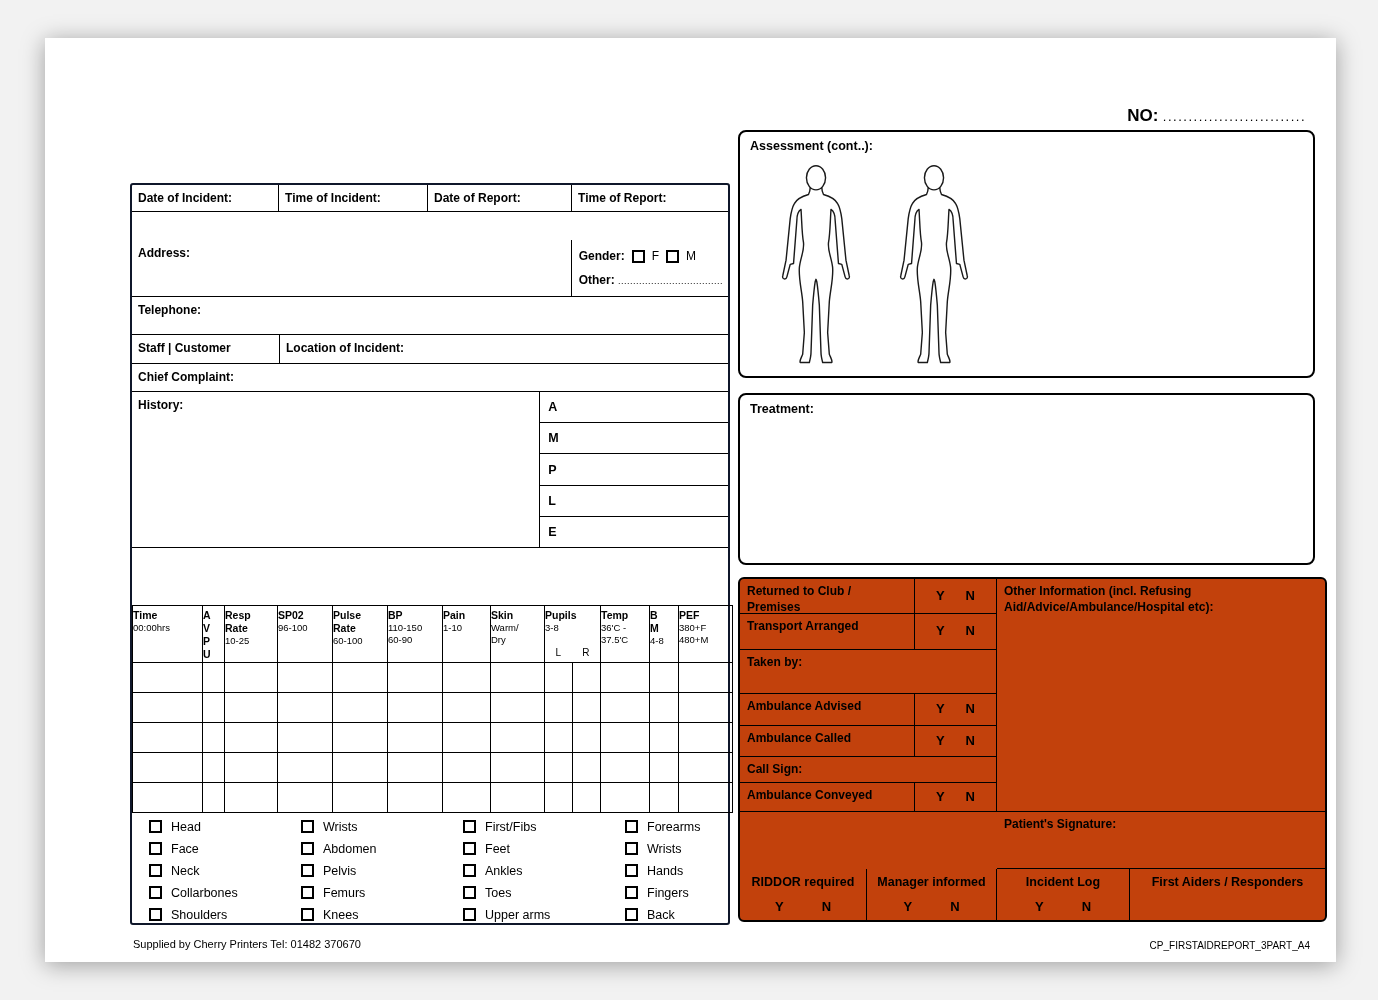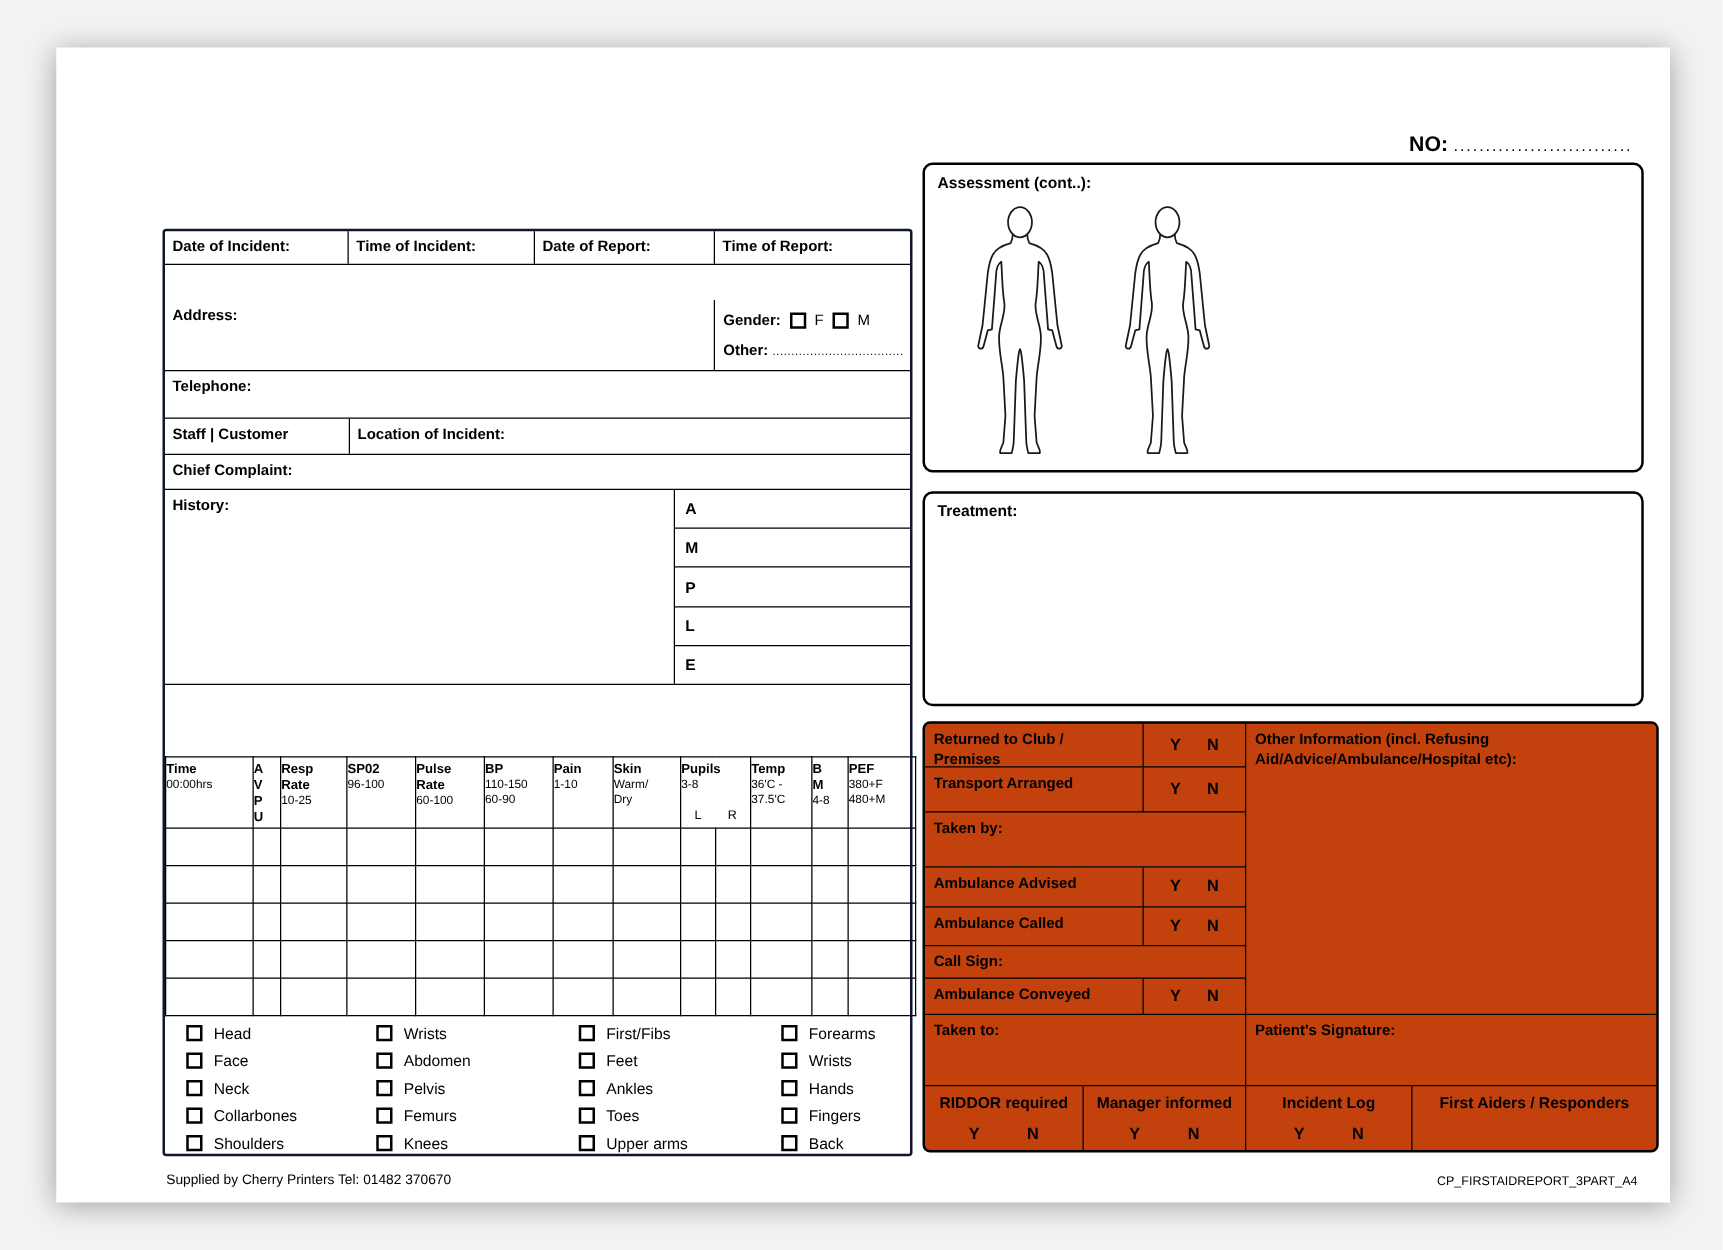--- a/index.html
+++ b/index.html
@@ -449,21 +449,20 @@
     <div class="c yn" style="grid-area:5/2/6/3">
       <span>Y</span>
       <span>N</span>
     </div>
     <div class="c" style="grid-area:6/1/7/3"><span>Call Sign:</span></div>
     <div class="c" style="grid-area:7/1/8/2"><span>Ambulance Conveyed</span></div>
     <div class="c yn" style="grid-area:7/2/8/3">
       <span>Y</span>
       <span>N</span>
     </div>
-    <div class="c" style="grid-area:8/1/9/3"><span>Taken to:</span></div>
     <div class="c nbr" style="grid-area:1/3/8/4"><span>Other Information (incl. Refusing Aid/Advice/Ambulance/Hospital etc):</span></div>
     <div class="c nbr" style="grid-area:8/3/9/4"><span>Patient's Signature:</span></div>
 
     <div class="bottom">
       <div class="bcell">
         <div class="blabel">RIDDOR required</div>
         <div class="byn">
           <span>Y</span>
           <span>N</span>
         </div>

